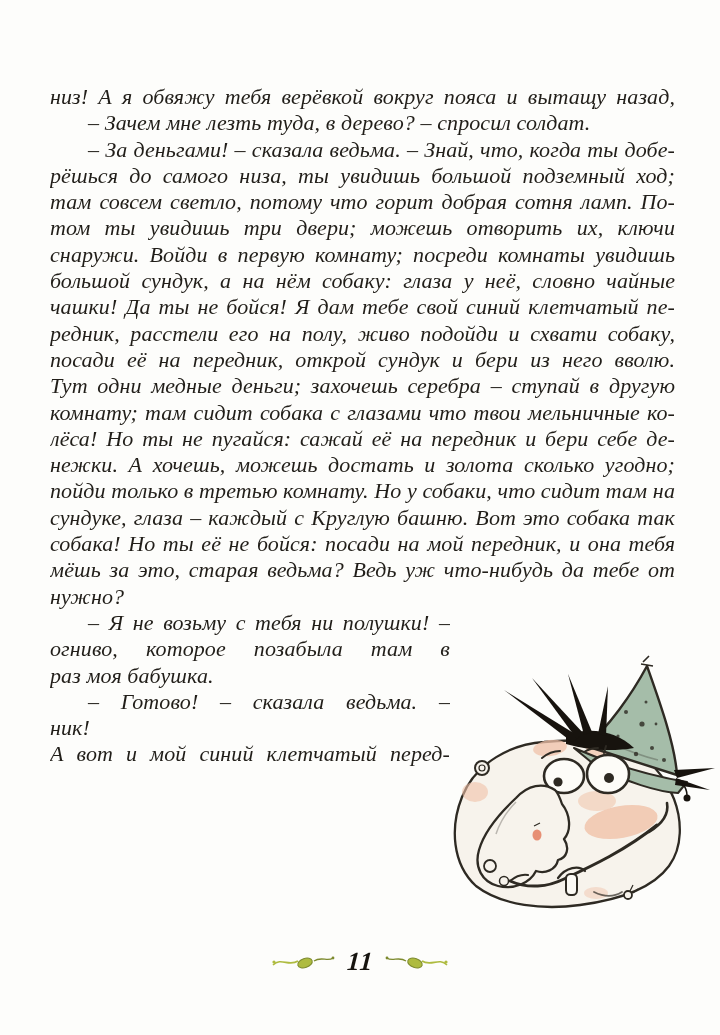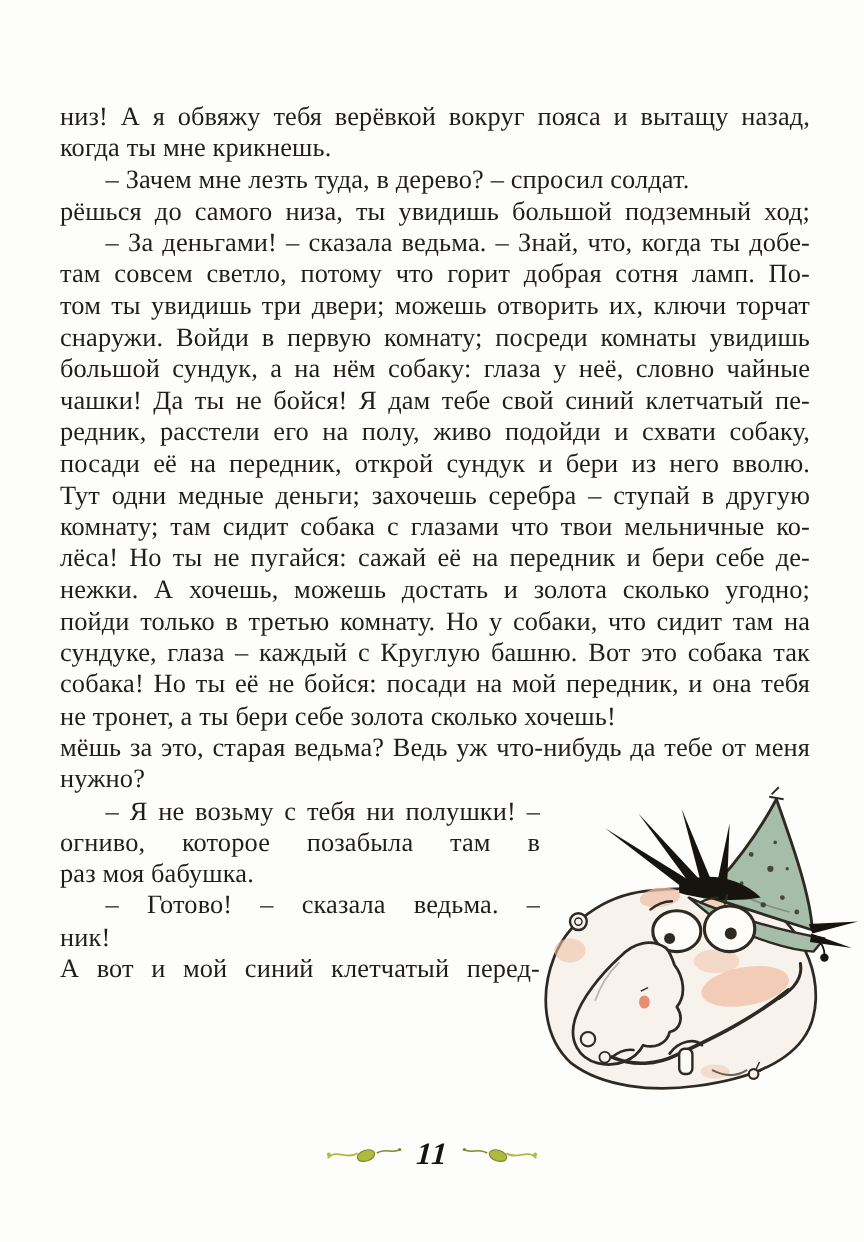--- a/index.html
+++ b/index.html
@@ -2,21 +2,21 @@
 <html style="--background: #fdfdfb; --text: #211e19; --ornament: #aebb3f; --ornament_dark: #7d8a2e; --ink: #2e2a23; --face: #f7f3ec; --blush: #f0c2a9; --hat: #a5bda9; --hair: #17130e; --nostril: #e78f74;"><head>
 <meta charset="utf-8">
 <style>
   html,body{margin:0;padding:0;background:#ffffff;}
   .page{
     position:relative;width:720px;height:1035px;overflow:hidden;
     background:var(--background,#fdfdfb);
     font-family:"Liberation Serif", serif;
     color:var(--text,#211e19);
   }
-  .text-block{position:absolute;left:50px;top:84px;width:625px;}
+  .text-block{position:absolute;left:50px;top:84px;width:625px;font-style:italic;}
   .para{margin:0;}
   .line{
     font-size:22px;line-height:26.3px;height:26.3px;overflow:hidden;
     text-align:justify;text-align-last:justify;letter-spacing:0.1px;
   }
   .line.last{text-align-last:left;}
   .line.first-indent{text-indent:38px;}
   .para.narrow .line{width:400px;}
   .illustration{position:absolute;left:446px;top:652px;width:270px;height:262px;}
   .footer{
@@ -30,43 +30,41 @@
   .orn{display:block;}
 </style>
 </head>
 <body>
 
 <div class="page">
 
   <div class="text-block">
       <div class="para full">
         <div class="line">низ! А я обвяжу тебя верёвкой вокруг пояса и вытащу назад,</div>
-        <div class="line last">когда ты мне крикнешь.</div>
       </div>
       <div class="para full">
         <div class="line last first-indent">– Зачем мне лезть туда, в дерево? – спросил солдат.</div>
       </div>
       <div class="para full">
+        <div class="line first-indent">– За деньгами! – сказала ведьма. – Знай, что, когда ты добе-</div>
         <div class="line">рёшься до самого низа, ты увидишь большой подземный ход;</div>
-        <div class="line first-indent">– За деньгами! – сказала ведьма. – Знай, что, когда ты добе-</div>
         <div class="line">там совсем светло, потому что горит добрая сотня ламп. По-</div>
         <div class="line">том ты увидишь три двери; можешь отворить их, ключи торчат</div>
         <div class="line">снаружи. Войди в первую комнату; посреди комнаты увидишь</div>
         <div class="line">большой сундук, а на нём собаку: глаза у неё, словно чайные</div>
         <div class="line">чашки! Да ты не бойся! Я дам тебе свой синий клетчатый пе-</div>
         <div class="line">редник, расстели его на полу, живо подойди и схвати собаку,</div>
         <div class="line">посади её на передник, открой сундук и бери из него вволю.</div>
         <div class="line">Тут одни медные деньги; захочешь серебра – ступай в другую</div>
         <div class="line">комнату; там сидит собака с глазами что твои мельничные ко-</div>
         <div class="line">лёса! Но ты не пугайся: сажай её на передник и бери себе де-</div>
         <div class="line">нежки. А хочешь, можешь достать и золота сколько угодно;</div>
         <div class="line">пойди только в третью комнату. Но у собаки, что сидит там на</div>
         <div class="line">сундуке, глаза – каждый с Круглую башню. Вот это собака так</div>
         <div class="line">собака! Но ты её не бойся: посади на мой передник, и она тебя</div>
-        <div class="line last">не тронет, а ты бери себе золота сколько хочешь!</div>
       </div>
       <div class="para full">
         <div class="line">мёшь за это, старая ведьма? Ведь уж что-нибудь да тебе от меня</div>
         <div class="line last">нужно?</div>
       </div>
       <div class="para narrow">
         <div class="line first-indent">– Я не возьму с тебя ни полушки! – ска-</div>
         <div class="line">огниво, которое позабыла там в последний</div>
         <div class="line last">раз моя бабушка.</div>
       </div>

